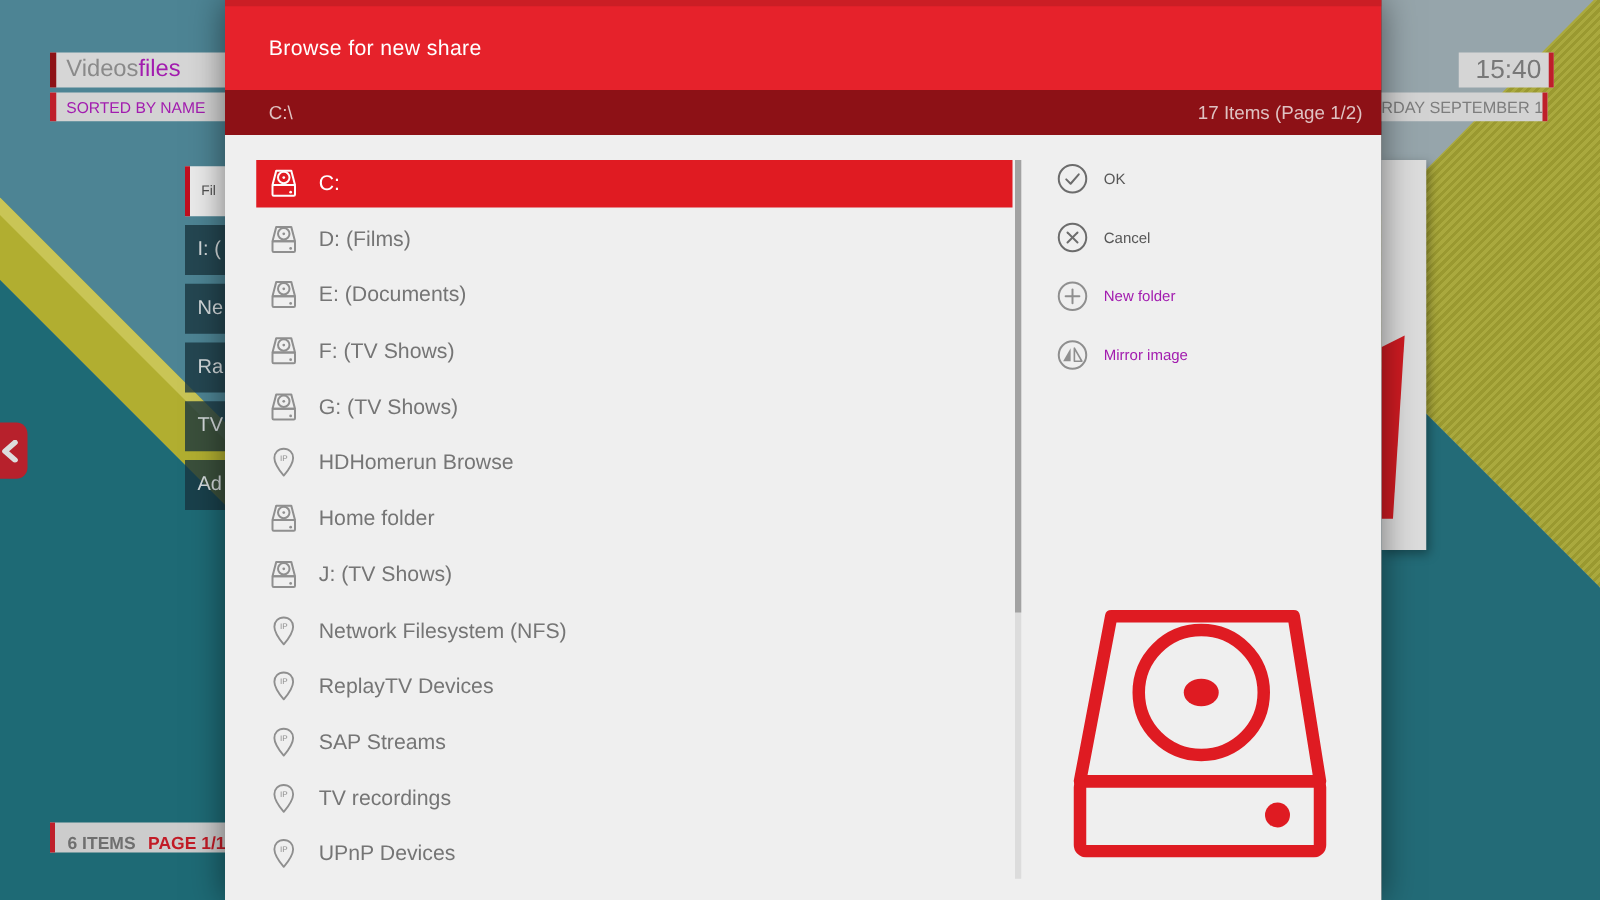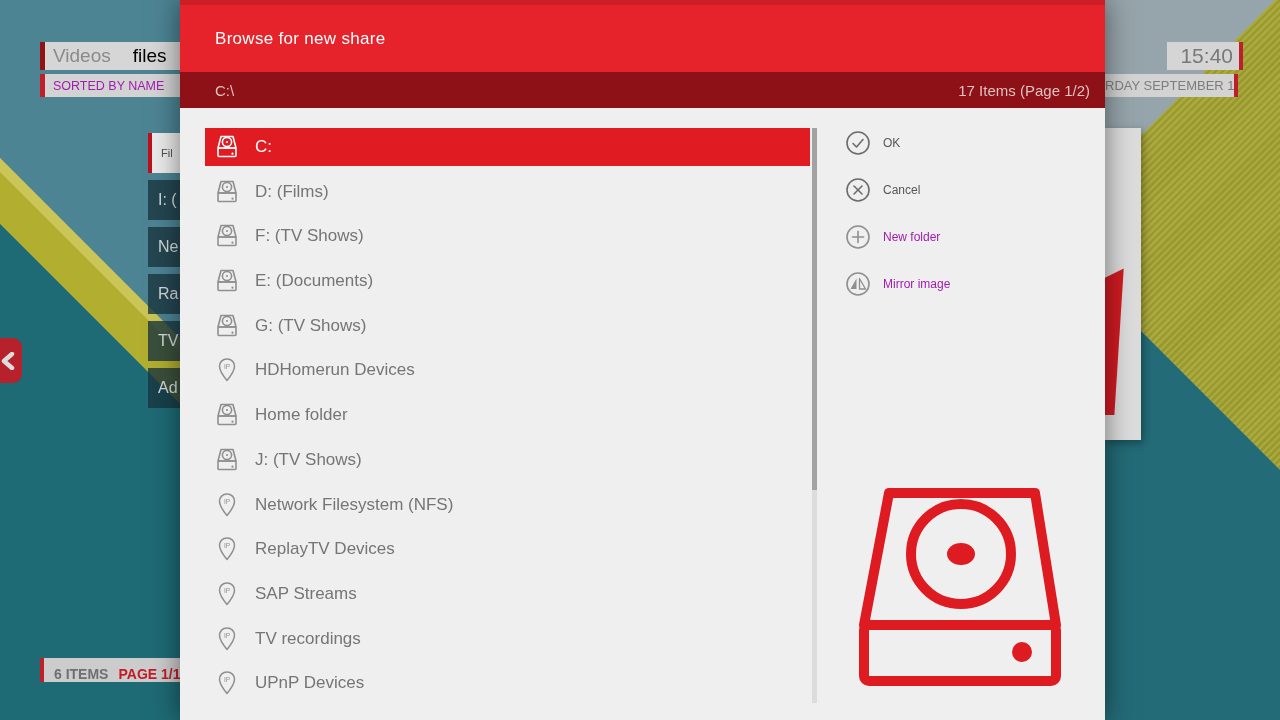--- a/index.html
+++ b/index.html
@@ -12,21 +12,21 @@
   .bg-left-stripe{left:0;top:0;width:180px;height:720px;background:#b1ae30;
     clip-path:polygon(0 158px,180px 338px,180px 404px,0 224px);}
   .bg-left-stripe-hi{left:0;top:0;width:180px;height:720px;background:#c9c556;
     clip-path:polygon(0 158px,180px 338px,180px 352px,0 172px);}
   .bg-left-dark{left:0;top:0;width:180px;height:720px;background:#1e6a75;
     clip-path:polygon(0 224px,180px 404px,180px 720px,0 720px);}
 
   .vf-bar{left:40px;top:42px;width:140px;height:28px;background:#d6d6d6;
     border-left:5px solid #8e1216;display:flex;align-items:center;padding-left:8px;
     font-size:19px;color:#8a8a8a;white-space:nowrap;overflow:hidden;box-sizing:border-box;}
-  .vf-bar .red2{color:#000000;margin-left:22px;}
+  .vf-bar .red2{color:#a21caf;margin-left:0;}
   .sort-bar{left:40px;top:74px;width:140px;height:23px;background:#d3d3d3;
     border-left:5px solid #bf1f2a;display:flex;align-items:center;padding-left:8px;
     font-size:12.5px;color:#a21caf;white-space:nowrap;overflow:hidden;box-sizing:border-box;}
   .footer-bar{left:40px;top:658px;width:140px;height:24px;background:#cccccc;
     border-left:4px solid #bf1f2a;display:flex;align-items:flex-end;padding-left:10px;
     font-size:14px;font-weight:bold;color:#6f6f6f;white-space:nowrap;overflow:hidden;box-sizing:border-box;}
   .footer-bar .redp{color:#c21b26;margin-left:10px;}
 
   .file-sel{left:148px;top:133px;width:40px;height:40px;background:#eaeaea;
     border-left:4px solid #c00f1f;display:flex;align-items:center;padding-left:9px;
@@ -196,57 +196,57 @@
         <div class="row">
           <span class="icn">
             <svg viewBox="0 0 28 28" width="28" height="28" fill="none" stroke="currentColor" stroke-width="1.6" stroke-linejoin="round">
               <path d="M8 3.5 L20 3.5 L23 15 L5 15 Z"></path>
                 <circle cx="14" cy="9" r="4.6"></circle>
                 <circle cx="14" cy="9" r="1.1" fill="currentColor" stroke="none"></circle>
               <rect x="5" y="15" width="18" height="8.5" rx="1"></rect>
                 <circle cx="19.5" cy="20.7" r="1.1" fill="currentColor" stroke="none"></circle>
             </svg>
             </span>
+          <span class="lbl">E: (Documents)</span>
+        </div>
+
+        <div class="row">
+          <span class="icn">
+            <svg viewBox="0 0 28 28" width="28" height="28" fill="none" stroke="currentColor" stroke-width="1.6" stroke-linejoin="round">
+              <path d="M8 3.5 L20 3.5 L23 15 L5 15 Z"></path>
+                <circle cx="14" cy="9" r="4.6"></circle>
+                <circle cx="14" cy="9" r="1.1" fill="currentColor" stroke="none"></circle>
+              <rect x="5" y="15" width="18" height="8.5" rx="1"></rect>
+                <circle cx="19.5" cy="20.7" r="1.1" fill="currentColor" stroke="none"></circle>
+            </svg>
+            </span>
           <span class="lbl">F: (TV Shows)</span>
         </div>
 
         <div class="row">
           <span class="icn">
             <svg viewBox="0 0 28 28" width="28" height="28" fill="none" stroke="currentColor" stroke-width="1.6" stroke-linejoin="round">
               <path d="M8 3.5 L20 3.5 L23 15 L5 15 Z"></path>
                 <circle cx="14" cy="9" r="4.6"></circle>
                 <circle cx="14" cy="9" r="1.1" fill="currentColor" stroke="none"></circle>
               <rect x="5" y="15" width="18" height="8.5" rx="1"></rect>
                 <circle cx="19.5" cy="20.7" r="1.1" fill="currentColor" stroke="none"></circle>
             </svg>
             </span>
-          <span class="lbl">E: (Documents)</span>
-        </div>
-
-        <div class="row">
-          <span class="icn">
-            <svg viewBox="0 0 28 28" width="28" height="28" fill="none" stroke="currentColor" stroke-width="1.6" stroke-linejoin="round">
-              <path d="M8 3.5 L20 3.5 L23 15 L5 15 Z"></path>
-                <circle cx="14" cy="9" r="4.6"></circle>
-                <circle cx="14" cy="9" r="1.1" fill="currentColor" stroke="none"></circle>
-              <rect x="5" y="15" width="18" height="8.5" rx="1"></rect>
-                <circle cx="19.5" cy="20.7" r="1.1" fill="currentColor" stroke="none"></circle>
-            </svg>
-            </span>
           <span class="lbl">G: (TV Shows)</span>
         </div>
 
         <div class="row">
           <span class="icn">
             <svg viewBox="0 0 28 28" width="28" height="28" fill="none" stroke="currentColor" stroke-width="1.5">
               <path d="M14 3 C9.5 3 6.5 6.3 6.5 10.3 C6.5 15.5 14 24.5 14 24.5 C14 24.5 21.5 15.5 21.5 10.3 C21.5 6.3 18.5 3 14 3 Z" stroke-linejoin="round"></path>
               <text x="14" y="12.6" text-anchor="middle" font-size="6.5" fill="currentColor" stroke="none">IP</text>
             </svg>
             </span>
-          <span class="lbl">HDHomerun Devices</span>
+          <span class="lbl">HDHomerun Browse</span>
         </div>
 
         <div class="row">
           <span class="icn">
             <svg viewBox="0 0 28 28" width="28" height="28" fill="none" stroke="currentColor" stroke-width="1.6" stroke-linejoin="round">
               <path d="M8 3.5 L20 3.5 L23 15 L5 15 Z"></path>
                 <circle cx="14" cy="9" r="4.6"></circle>
                 <circle cx="14" cy="9" r="1.1" fill="currentColor" stroke="none"></circle>
               <rect x="5" y="15" width="18" height="8.5" rx="1"></rect>
                 <circle cx="19.5" cy="20.7" r="1.1" fill="currentColor" stroke="none"></circle>

